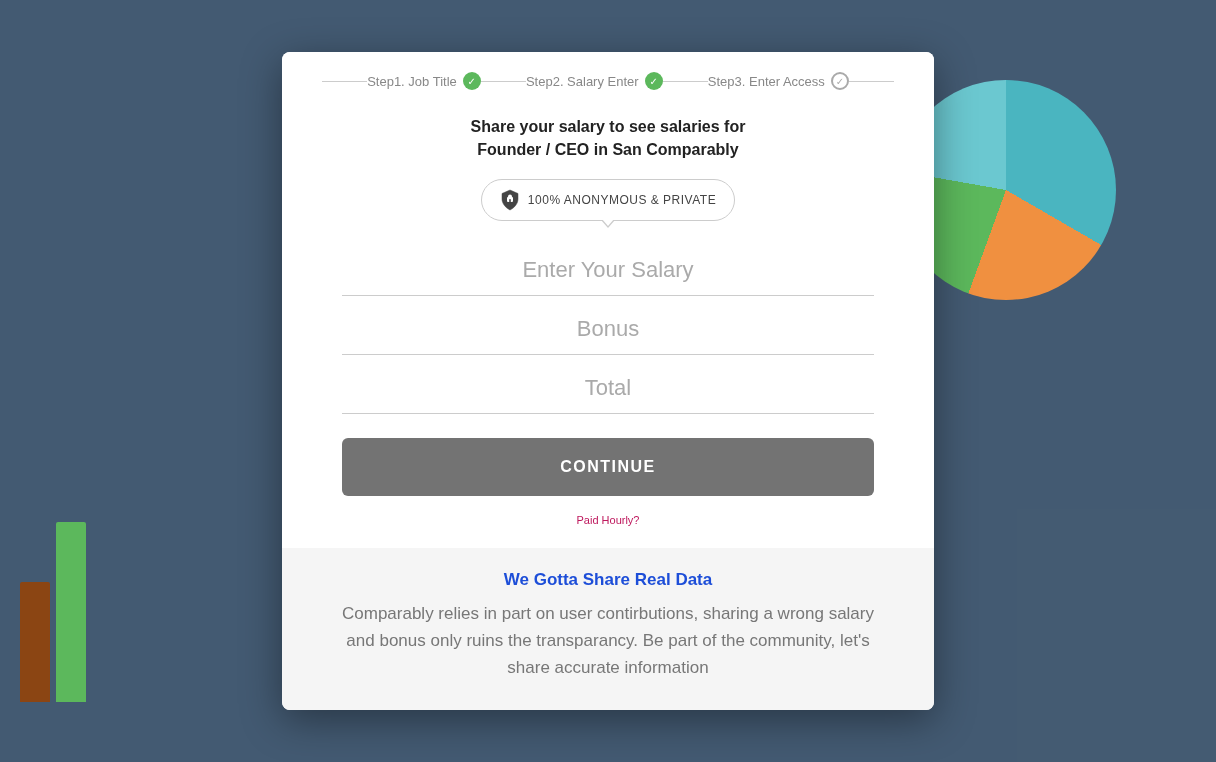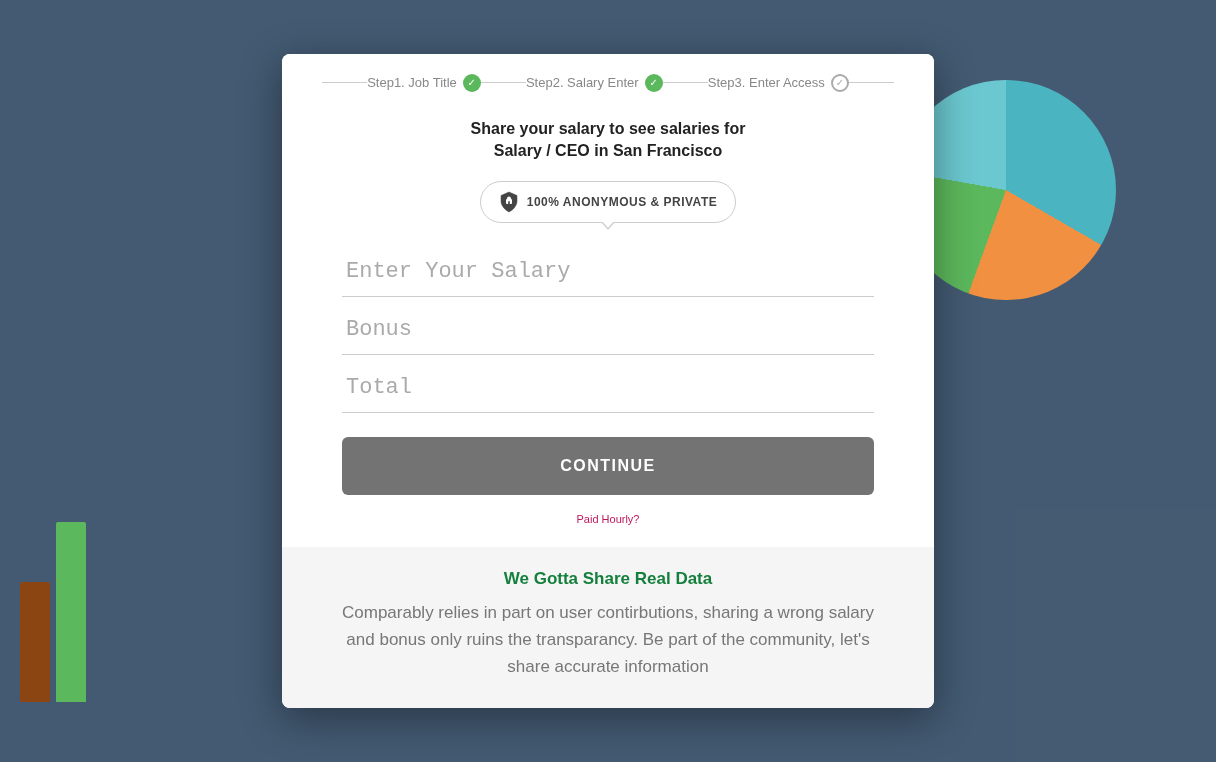--- a/index.html
+++ b/index.html
@@ -167,37 +167,37 @@
     .shield-icon-wrap {
       width: 20px;
       height: 24px;
       display: flex;
       align-items: center;
       justify-content: center;
     }
 
     .privacy-text {
       font-size: 12px;
-      font-weight: 700;
+      font-weight: 400;
       letter-spacing: 0.5px;
       color: #444;
     }
 
     
     .form-field {
       width: 100%;
       border: none;
       border-bottom: 1.5px solid #ccc;
       padding: 12px 4px;
       font-size: 22px;
       color: #0369a1;
+      text-align: center;
       outline: none;
       background: transparent;
       margin-bottom: 8px;
-      font-family: Liberation Mono, monospace;
     }
 
     .form-field::placeholder {
       color: #aaa;
       font-size: 22px;
     }
 
     
     .continue-btn {
       width: 100%;
@@ -224,21 +224,21 @@
     
     .modal-footer {
       background: #f5f5f5;
       padding: 22px 60px 28px;
       text-align: center;
     }
 
     .footer-title {
       font-size: 17px;
       font-weight: 700;
-      color: #15803d;
+      color: #1d4ed8;
       margin-bottom: 10px;
     }
 
     .footer-text {
       font-size: 17px;
       color: #777;
       line-height: 1.6;
     }
   </style>
 </head>
@@ -271,21 +271,21 @@
       <span class="step-label">Step3. Enter Access</span>
       <div class="step-check-outline">✓</div>
     </div>
     <div class="step-line"></div>
   </div>
 
   <div class="modal-body">
 
     <div class="modal-title">
       <span>Share your salary to see salaries for</span><br>
-      <span>Salary / CEO in San Francisco</span>
+      <span>Founder / CEO in San Comparably</span>
     </div>
 
     <div class="privacy-badge">
       <div class="shield-icon-wrap">
         <svg width="18" height="22" viewBox="0 0 18 22" fill="none" xmlns="http://www.w3.org/2000/svg">
           <path d="M9 1L1 4.5V10C1 14.5 4.5 18.7 9 21C13.5 18.7 17 14.5 17 10V4.5L9 1Z" fill="#444" stroke="#444" stroke-width="0.5"></path>
           <rect x="6" y="8" width="6" height="5" rx="1" fill="white"></rect>
           <circle cx="9" cy="7.5" r="2" fill="white"></circle>
           <rect x="8.2" y="10" width="1.6" height="4" rx="0.8" fill="#444"></rect>
         </svg>

